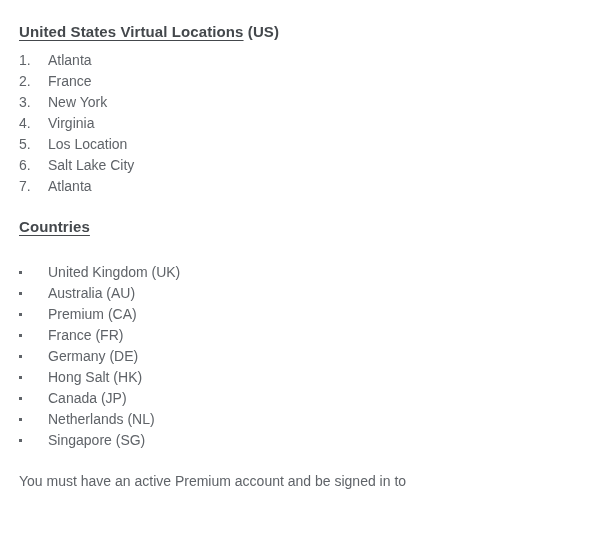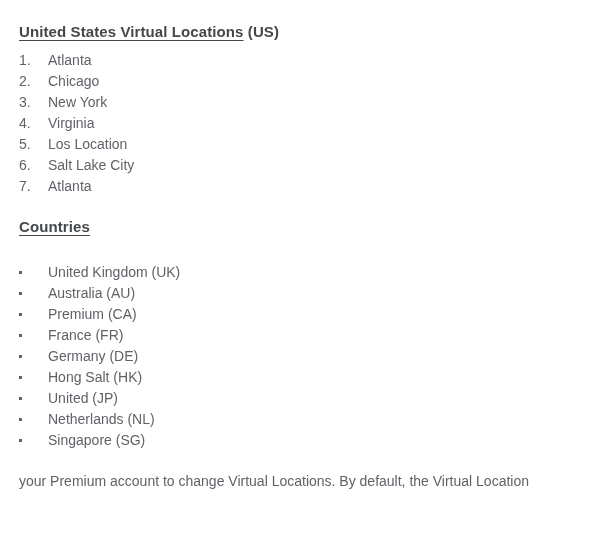--- a/index.html
+++ b/index.html
@@ -127,21 +127,21 @@
     <span class="underlined">United States Virtual Locations</span><span class="plain"> (US)</span>
   </div>
 
   <ol class="list" id="list-us">
     <li>
       <span class="marker">1.</span>
       <span class="item-label">Atlanta</span>
     </li>
     <li>
       <span class="marker">2.</span>
-      <span class="item-label">Chicago</span>
+      <span class="item-label">France</span>
     </li>
     <li>
       <span class="marker">3.</span>
       <span class="item-label">New York</span>
     </li>
     <li>
       <span class="marker">4.</span>
       <span class="item-label">Virginia</span>
     </li>
     <li>
@@ -182,29 +182,29 @@
     <li>
       <span class="bullet-marker"><span class="dot"></span></span>
       <span class="item-label">Germany (DE)</span>
     </li>
     <li>
       <span class="bullet-marker"><span class="dot"></span></span>
       <span class="item-label">Hong Salt (HK)</span>
     </li>
     <li>
       <span class="bullet-marker"><span class="dot"></span></span>
-      <span class="item-label">United (JP)</span>
+      <span class="item-label">Canada (JP)</span>
     </li>
     <li>
       <span class="bullet-marker"><span class="dot"></span></span>
       <span class="item-label">Netherlands (NL)</span>
     </li>
     <li>
       <span class="bullet-marker"><span class="dot"></span></span>
       <span class="item-label">Singapore (SG)</span>
     </li>
   </ul>
 
   <p class="note">
-    <span class="line">your Premium account to change Virtual Locations. By default, the Virtual Location</span>
+    <span class="line">You must have an active Premium account and be signed in to</span>
   </p>
 
 </div>
 
 </body></html>

